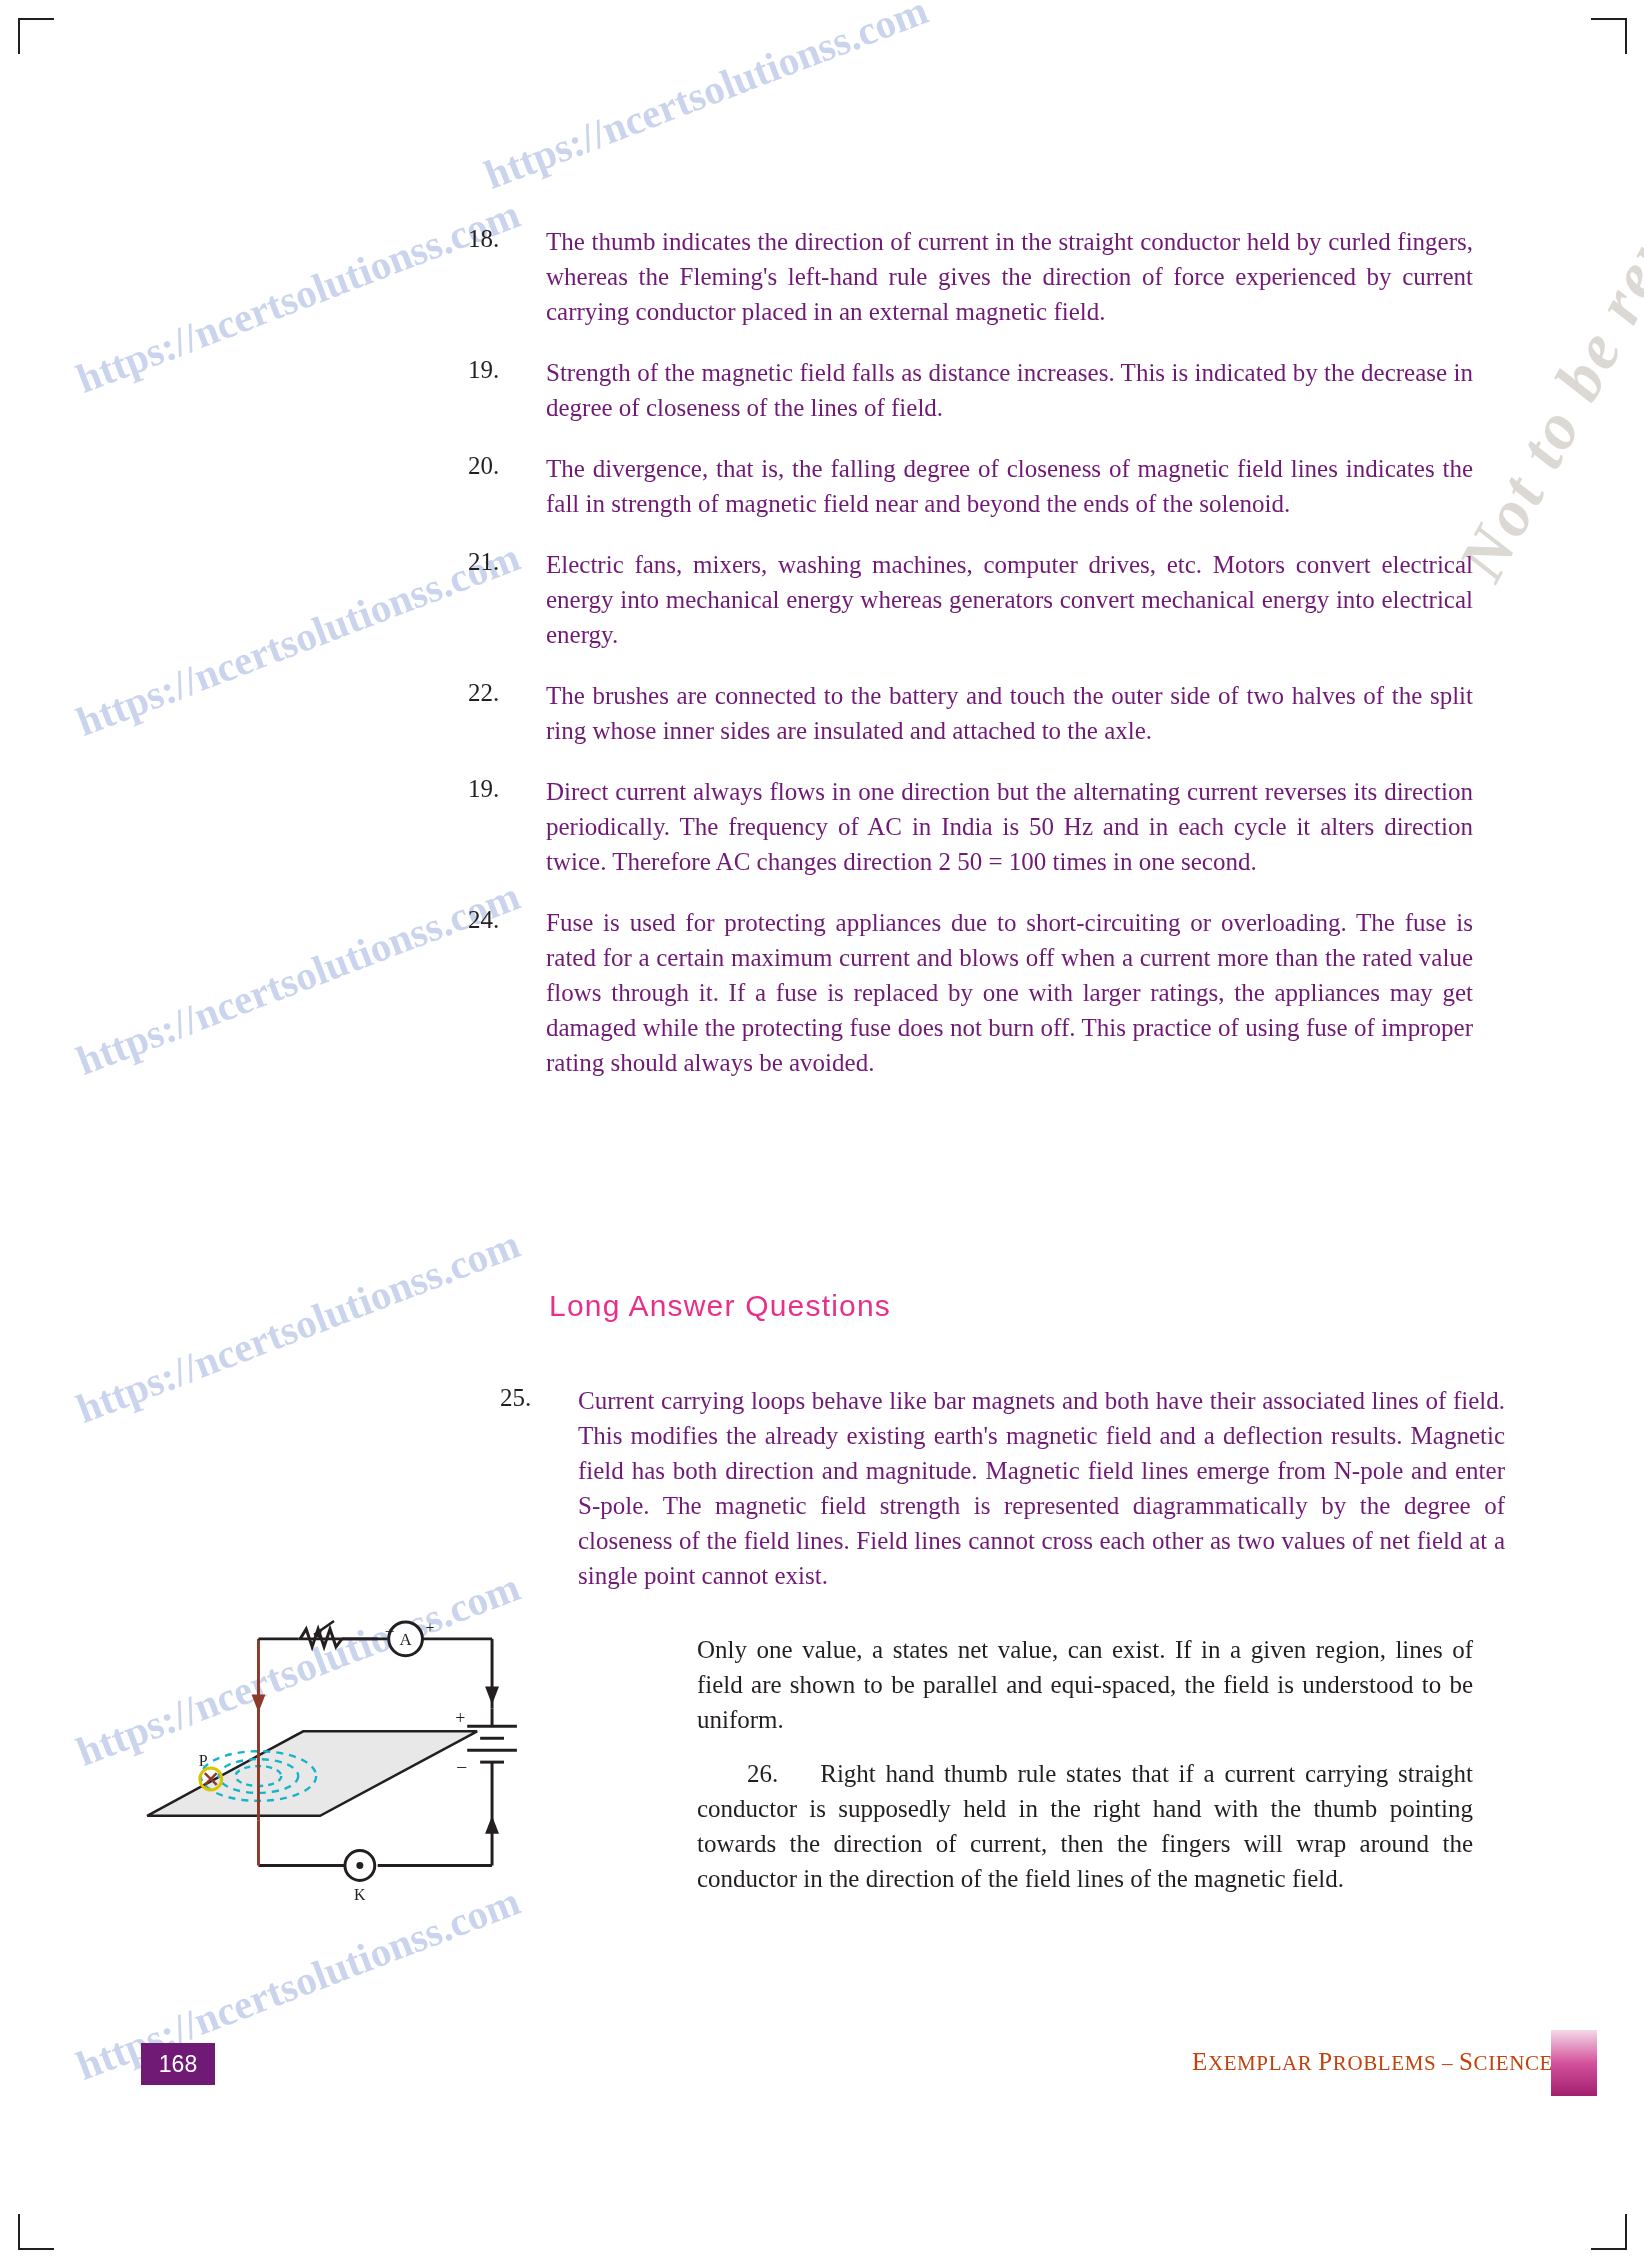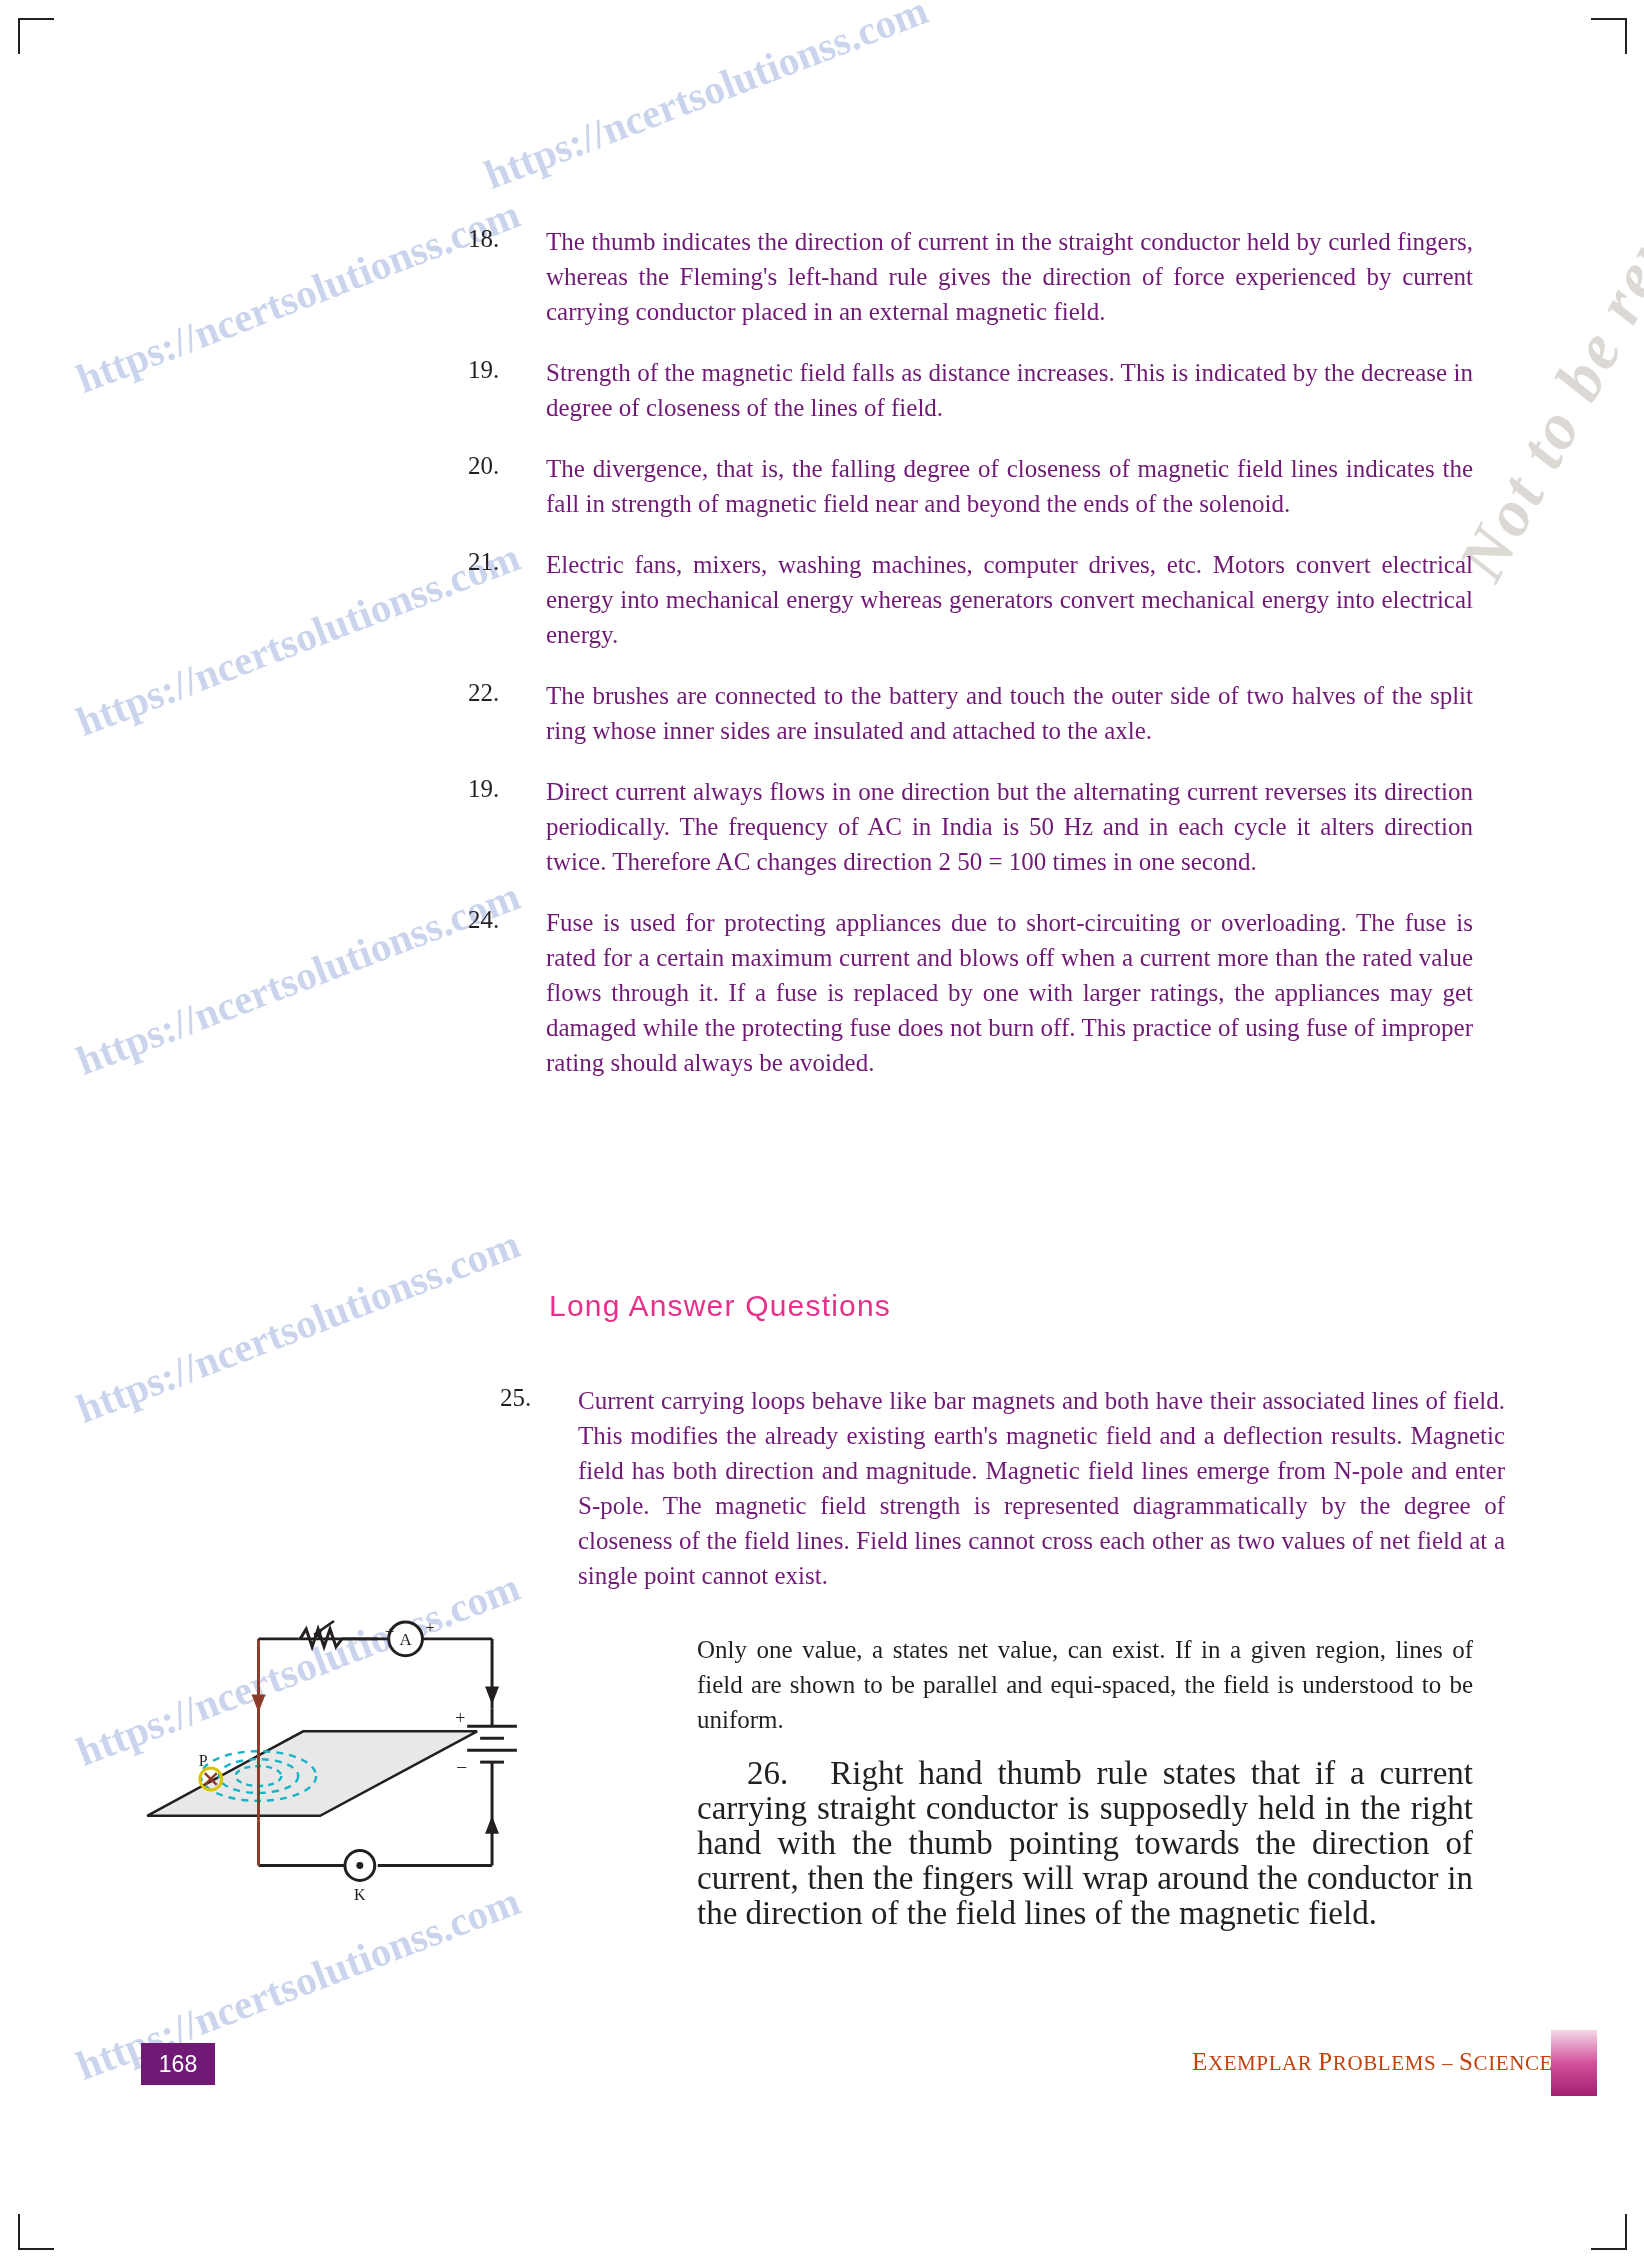--- a/index.html
+++ b/index.html
@@ -120,21 +120,21 @@
     font-size: 25px;
     line-height: 35px;
     color: #231f20;
     text-align: justify;
   }
   .q26 {
     position: absolute;
     left: 697px;
     top: 1756px;
     width: 776px;
-    font-size: 33px;
+    font-size: 25px;
     line-height: 35px;
     color: #231f20;
     text-align: justify;
   }
   .q26 .indent { display: inline-block; width: 50px; }
   .q26 .numgap { display: inline-block; width: 42px; }
 
   
   .figure {
     position: absolute;

